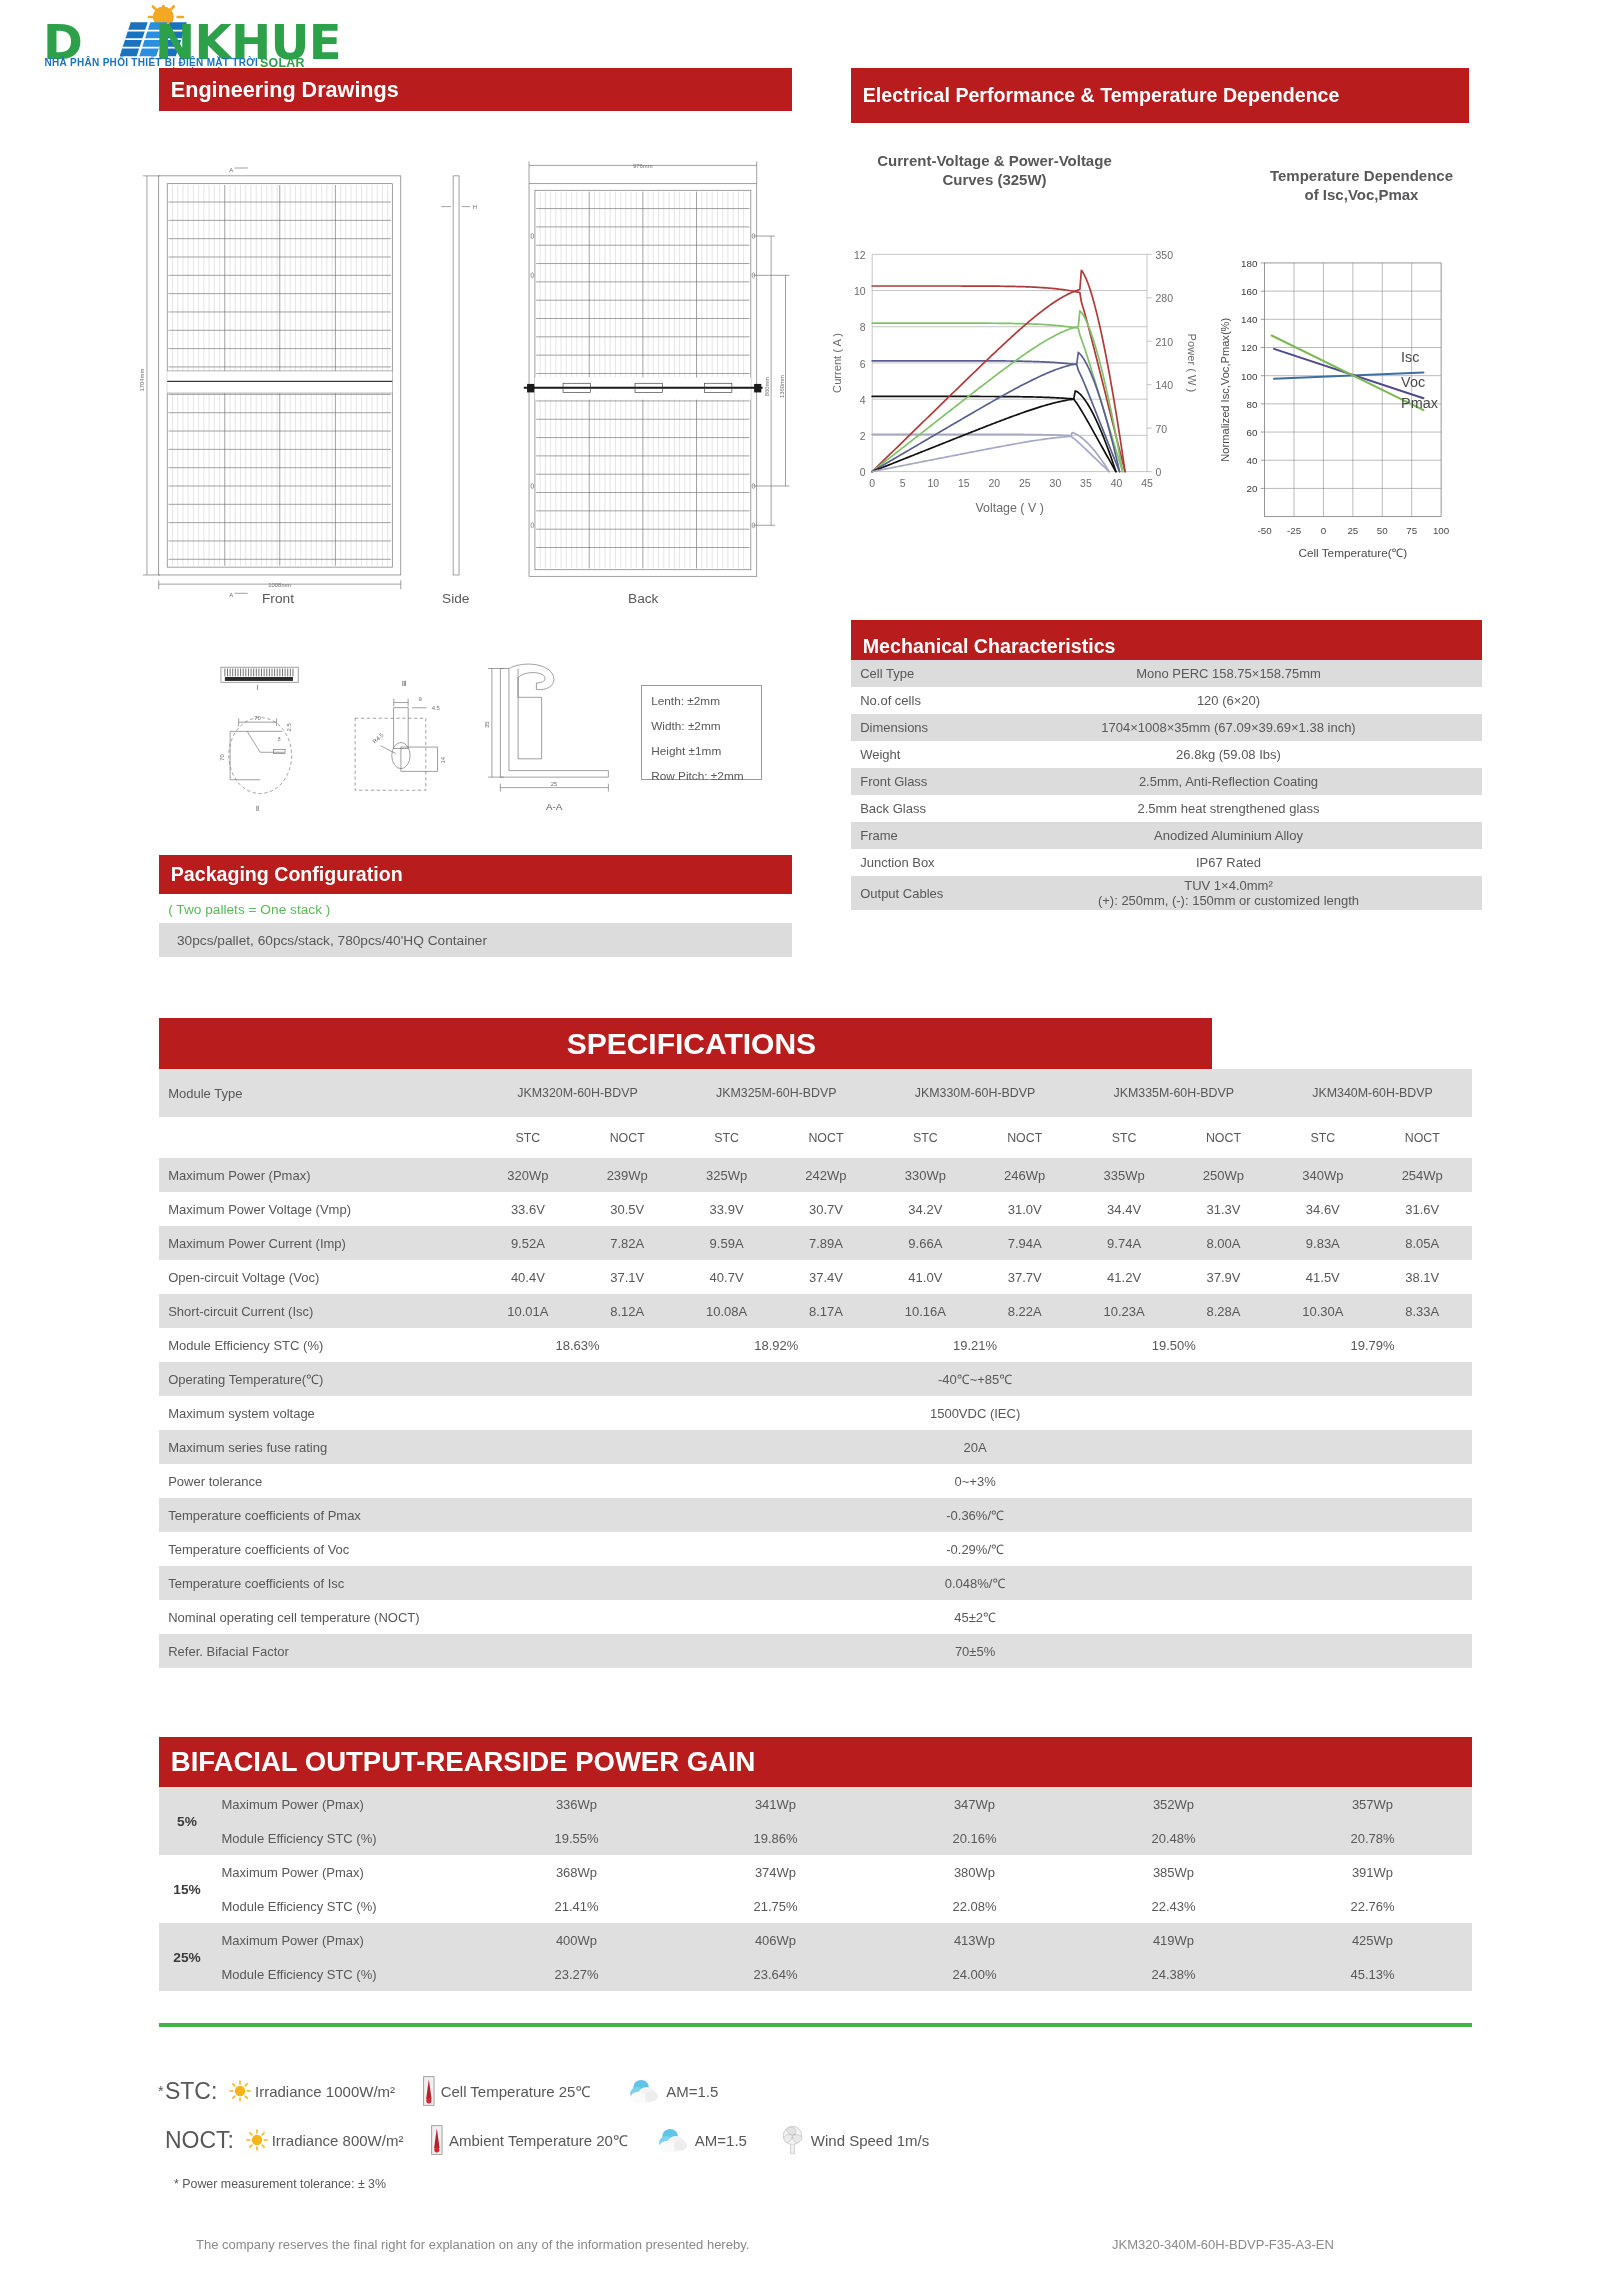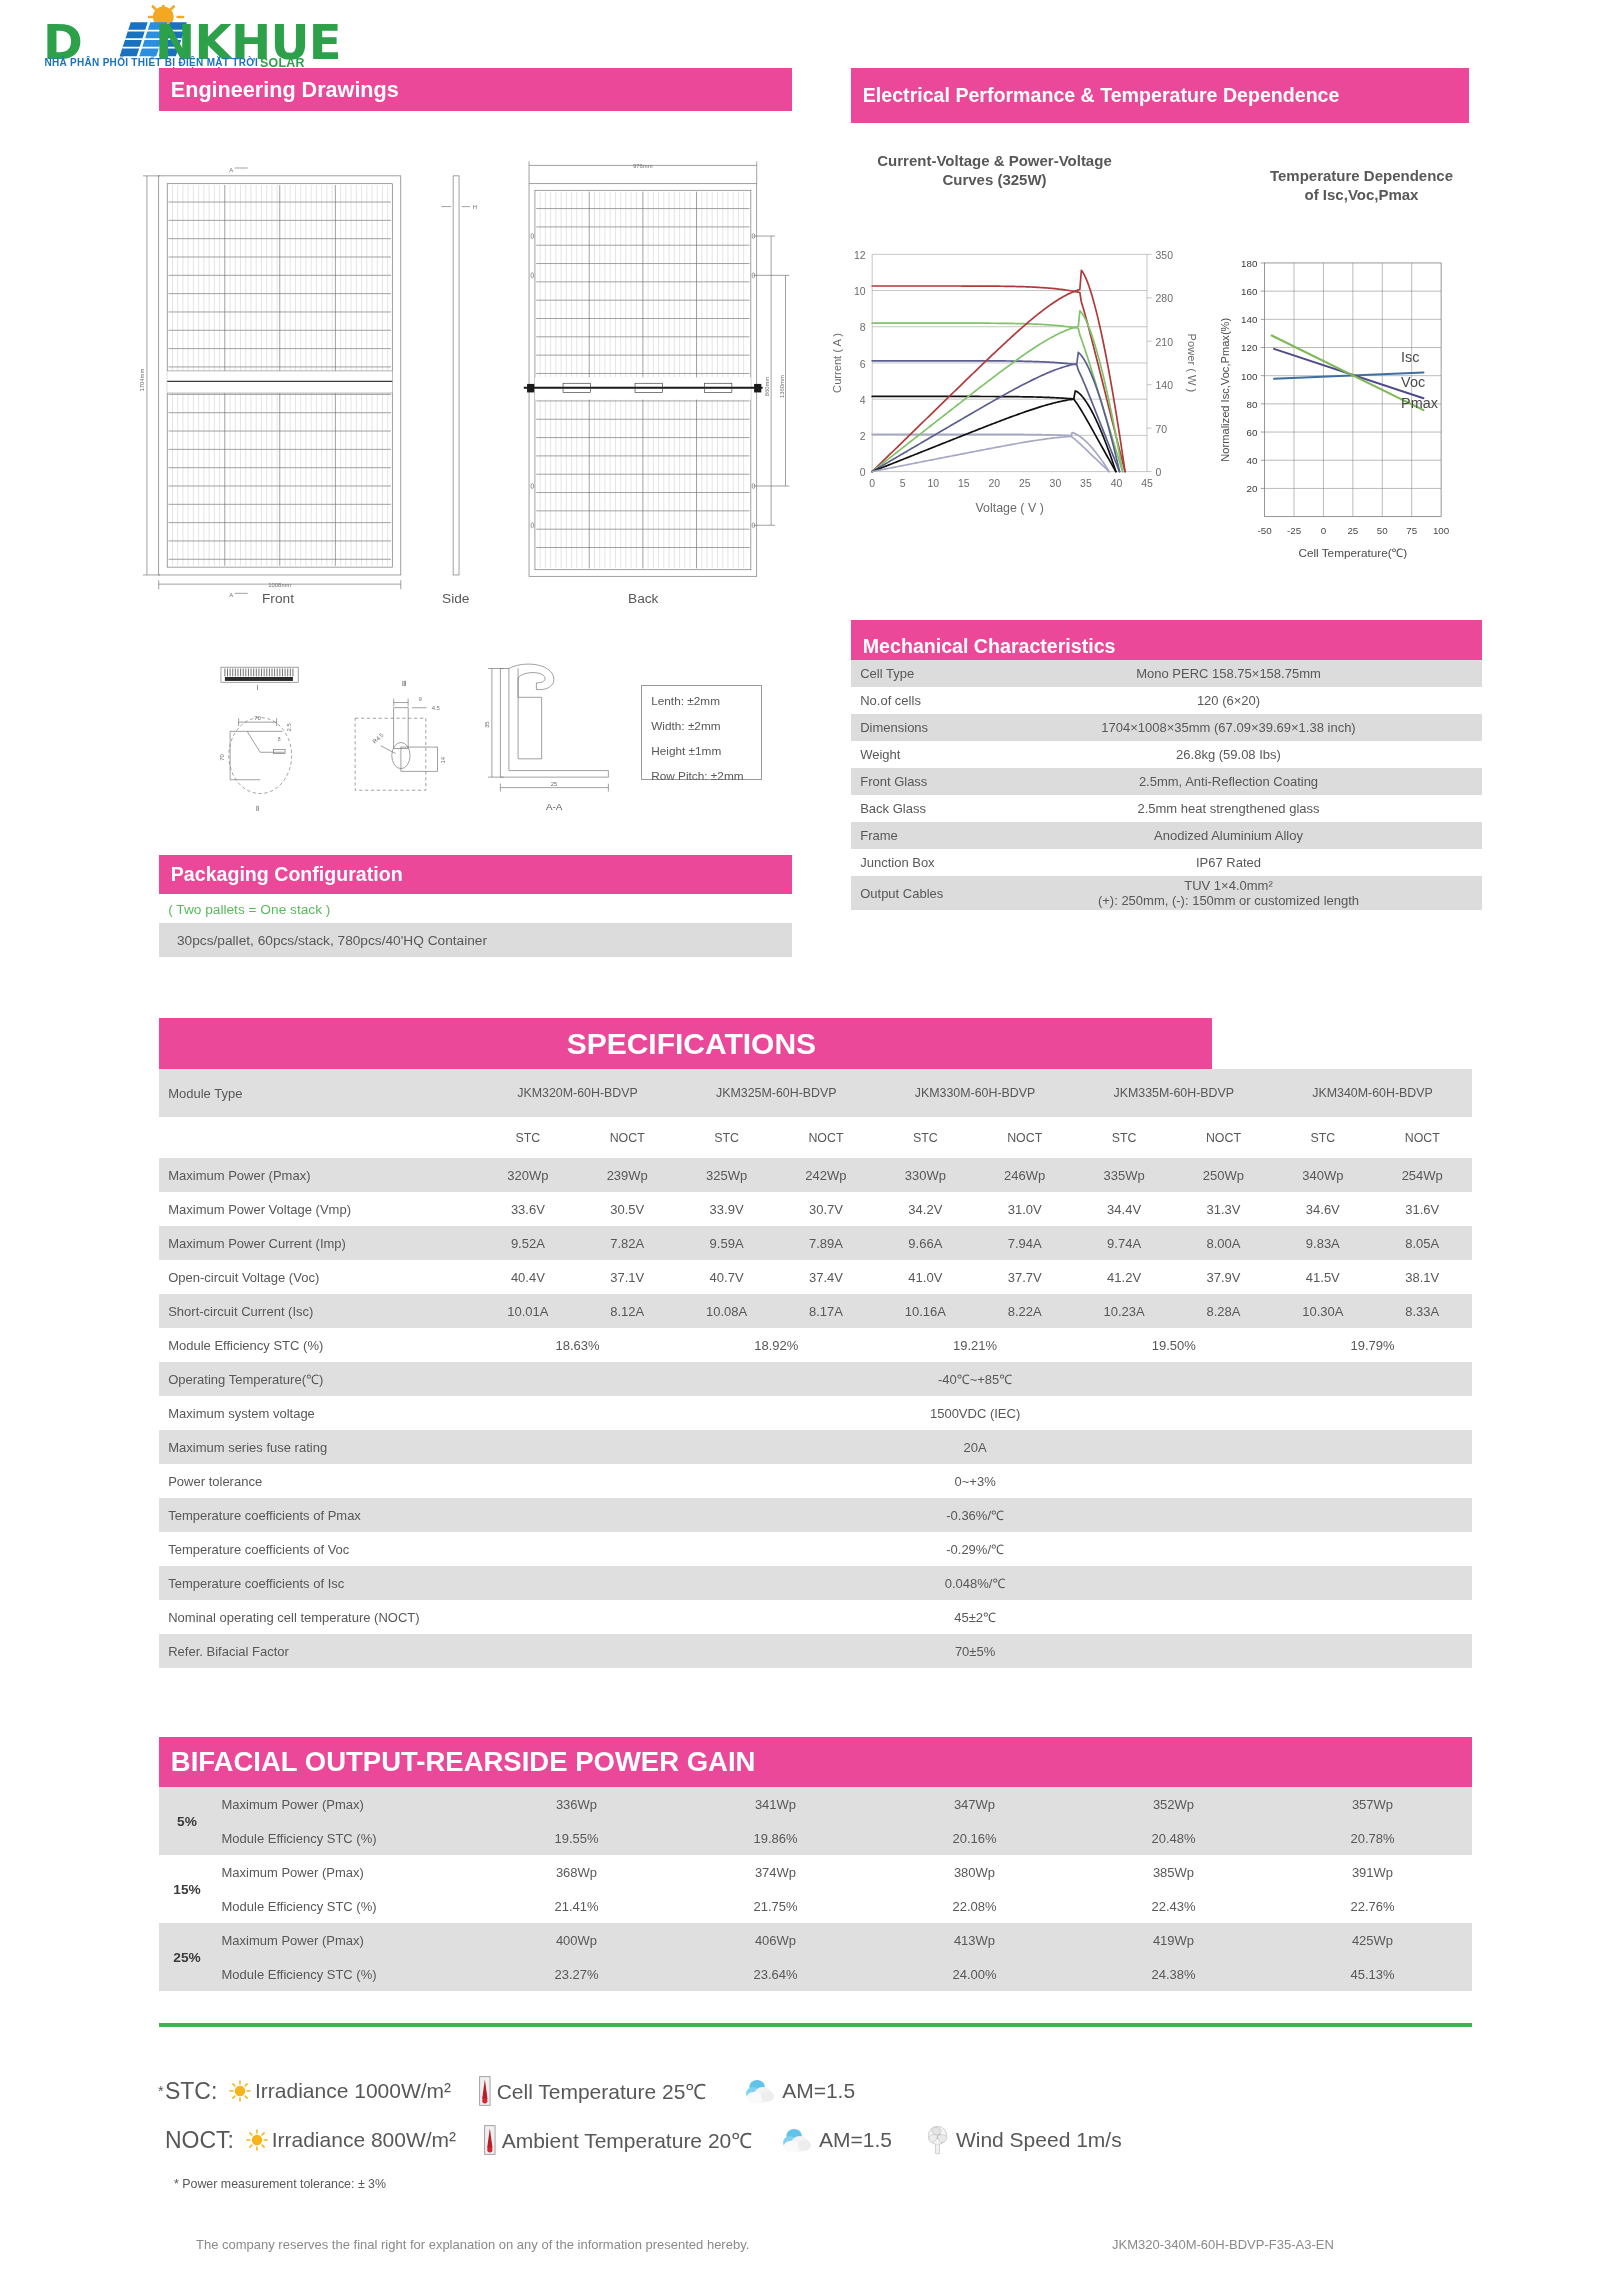--- a/index.html
+++ b/index.html
@@ -15,21 +15,21 @@
   #logo { position:absolute; left:30px; top:5.2px; width:294px; height:69px; }
   #logo .word { position:absolute; left:13px; top:9.2px; font-size:48px; font-weight:bold;
     letter-spacing:-0.7px; color:#2da14a; font-family:"DejaVu Sans", sans-serif; }
   #logo .tagline { position:absolute; left:14.4px; top:52px; font-size:10px; font-weight:bold;
     color:#1a72bf; letter-spacing:0.3px; white-space:nowrap; }
   #logo .solarword { position:absolute; left:230px; top:51px; font-size:12.4px; font-weight:bold;
     color:#2da14a; letter-spacing:0.3px; }
   #logo svg { position:absolute; left:0; top:0; }
 
   
-  .greenbar { position:absolute; background:#ec4899; color:#fff; font-weight:bold;
+  .greenbar { position:absolute; background:#b91c1c; color:#fff; font-weight:bold;
     display:flex; align-items:center; }
   .greenbar span { padding-left:11.8px; }
 
   
   .panel { position:absolute; }
 
   
   .chart-title { position:absolute; text-align:center; font-weight:bold; color:#58585a;
     line-height:1.25; }
 
@@ -52,21 +52,21 @@
   table.bif { border-collapse:collapse; width:100%; table-layout:fixed; }
   table.bif td { font-size:13px; color:#58585a; vertical-align:middle; }
   table.bif tr.alt td { background:#dfdfdf; }
   table.bif td.pct { text-align:center; font-weight:bold; font-size:13.7px; color:#3a3a3a; }
   table.bif td.rl { padding-left:6.5px; text-align:left; }
   table.bif td.c { text-align:center; }
 
   
   .cond-row { position:absolute; display:flex; align-items:center; }
   .cond-label { font-size:23px; color:#58585a; }
-  .cond-item { display:flex; align-items:center; font-size:21px; color:#58585a; }
+  .cond-item { display:flex; align-items:center; font-size:15px; color:#58585a; }
   .cond-item .ic { margin-right:3.9px; display:inline-flex; align-items:center; }
 
   .note { position:absolute; font-size:12.4px; color:#58585a; }
   .disc { position:absolute; font-size:13px; color:#8a8a8a; }
 
   
   .dw { stroke:#6e6e6e; fill:none; stroke-width:1; }
   .dwt { font-size:9px; fill:#6e6e6e; font-family:"Liberation Sans",sans-serif; }
   .viewlabel { position:absolute; font-size:13.7px; color:#58585a; }
   .tolbox { position:absolute; border:0.7px solid #9a9a9a; }

